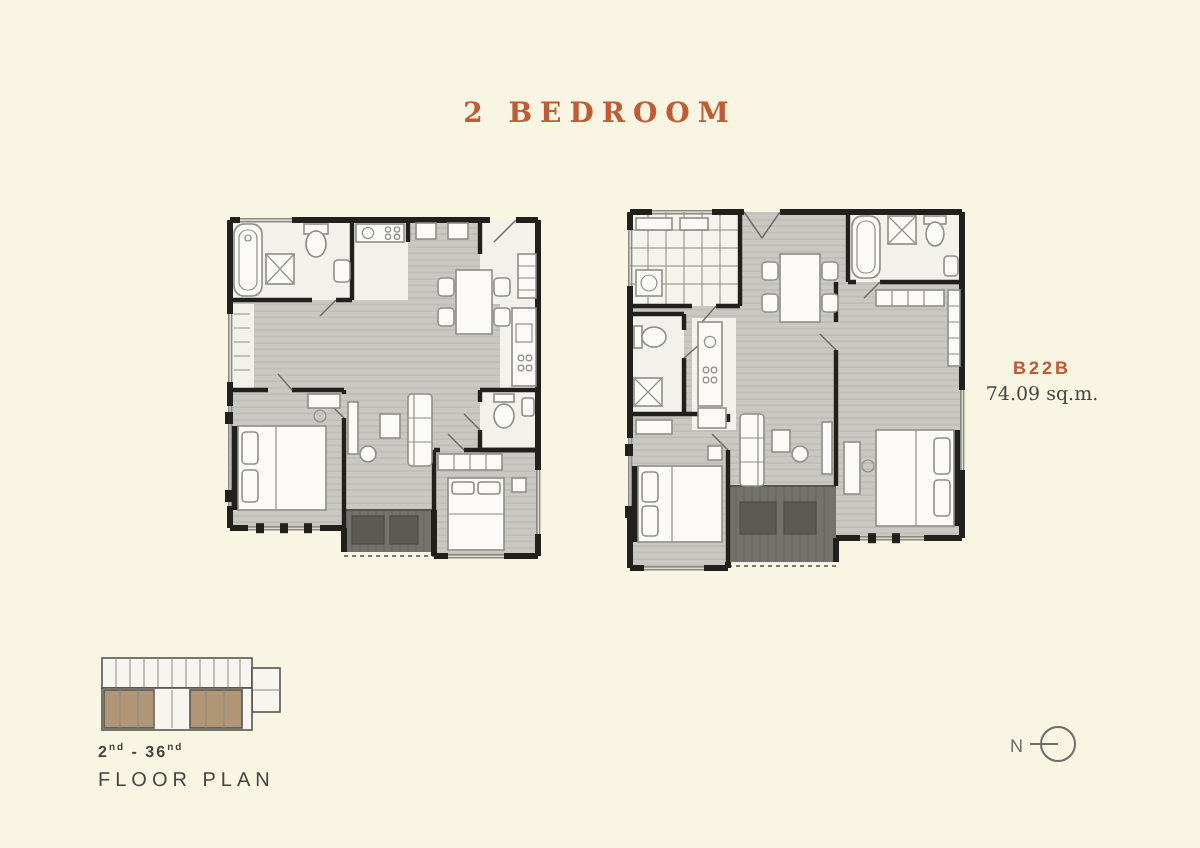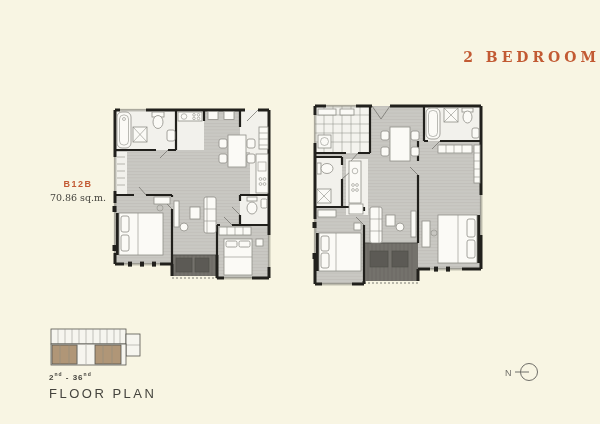--- a/index.html
+++ b/index.html
@@ -6,39 +6,39 @@
     --background:#f8f5e3; --accent:#c25a33; --text-dark:#45443e;
     --wall:#21201c; --floor:#c9c8c3; --floor-stripe:#b9b8b3;
     --room-white:#f2f1ec; --fixture-stroke:#8f8e88;
     --balcony:#74726c; --balcony-dark:#5c5a55;
     --keyplan-tan:#b09677; --north:#6f6e68;
   }
   html,body{margin:0;padding:0;}
   body{font-family:"Liberation Sans",sans-serif;background:var(--background);}
   .stage{position:relative;width:600px;height:424px;background:var(--background);overflow:hidden;}
 
-  .title{position:absolute;left:0;right:0;top:49px;text-align:right;
+  .title{position:absolute;left:0;right:0;top:49px;text-align:center;
     font-family:"DejaVu Serif",serif;font-size:14px;font-weight:700;
     letter-spacing:4px;color:var(--accent);}
 
   .unit-label{position:absolute;width:90px;text-align:center;}
   .unit-label .code{font-size:9px;font-weight:700;letter-spacing:1.5px;color:var(--accent);}
   .unit-label .area{font-family:"DejaVu Serif",serif;font-size:9.5px;color:var(--text-dark);margin-top:3px;}
   .label-left{left:33px;top:179px;}
   .label-right{left:476px;top:179px;}
 
   .plan{position:absolute;}
   .plan-a{left:112px;top:107px;}
   .plan-b{left:312px;top:103px;}
 
   .keyplan{position:absolute;left:48px;top:324px;}
   .keyplan-caption{position:absolute;left:49px;top:371px;color:var(--text-dark);}
   .keyplan-caption .floors{font-size:8px;font-weight:700;letter-spacing:1px;}
   .keyplan-caption .floors sup{font-size:5px;}
-  .keyplan-caption .kc-label{font-size:13px;letter-spacing:2.5px;margin-top:4px;}
+  .keyplan-caption .kc-label{font-size:10px;letter-spacing:2.5px;margin-top:4px;}
 
   .north{position:absolute;left:500px;top:357px;}
 
   
   .floorA{fill:url(#woodA);} .floorB{fill:url(#woodB);}
   .white-room{fill:var(--room-white);}
   .tile{fill:#f4f3ee;}
   .wall{stroke:var(--wall);stroke-width:3;fill:none;}
   .iwall{stroke:var(--wall);stroke-width:2.2;fill:none;}
   .twall{stroke:#55544e;stroke-width:1;fill:none;}
@@ -368,23 +368,23 @@
       <rect class="fixture" x="6" y="107" width="18" height="7"></rect>
       <rect class="stub" x="4" y="130" width="3" height="38"></rect>
       <rect class="fixture" x="7" y="130" width="42" height="38"></rect>
       <rect class="fixture" x="9" y="133" width="8" height="15" rx="2"></rect>
       <rect class="fixture" x="9" y="150" width="8" height="15" rx="2"></rect>
       <line class="fixline" x1="24" y1="130" x2="24" y2="168"></line>
       <rect class="fixture" x="42" y="120" width="7" height="7"></rect>
     </g>
   </svg>
 
-  <div class="unit-label label-left">
-    <div class="code">B12B</div>
-    <div class="area">70.86 sq.m.</div>
+  <div class="unit-label label-right">
+    <div class="code">B22B</div>
+    <div class="area">74.09 sq.m.</div>
   </div>
 
   <svg class="keyplan" width="95" height="44" viewBox="0 0 95 44">
     <rect class="kp-room" x="3" y="5" width="75" height="15"></rect>
     <path class="kp-line" d="M10,5 V20 M17,5 V20 M24,5 V20 M31,5 V20 M38,5 V20 M45,5 V20 M52,5 V20 M59,5 V20 M66,5 V20 M72,5 V20"></path>
     <rect class="kp-room" x="78" y="10" width="14" height="22"></rect>
     <line class="kp-line" x1="78" y1="21" x2="92" y2="21"></line>
     <rect class="kp-room" x="3" y="20" width="75" height="21"></rect>
     <rect class="kp-tan" x="4" y="21" width="25" height="19"></rect>
     <rect class="kp-tan" x="47" y="21" width="26" height="19"></rect>

